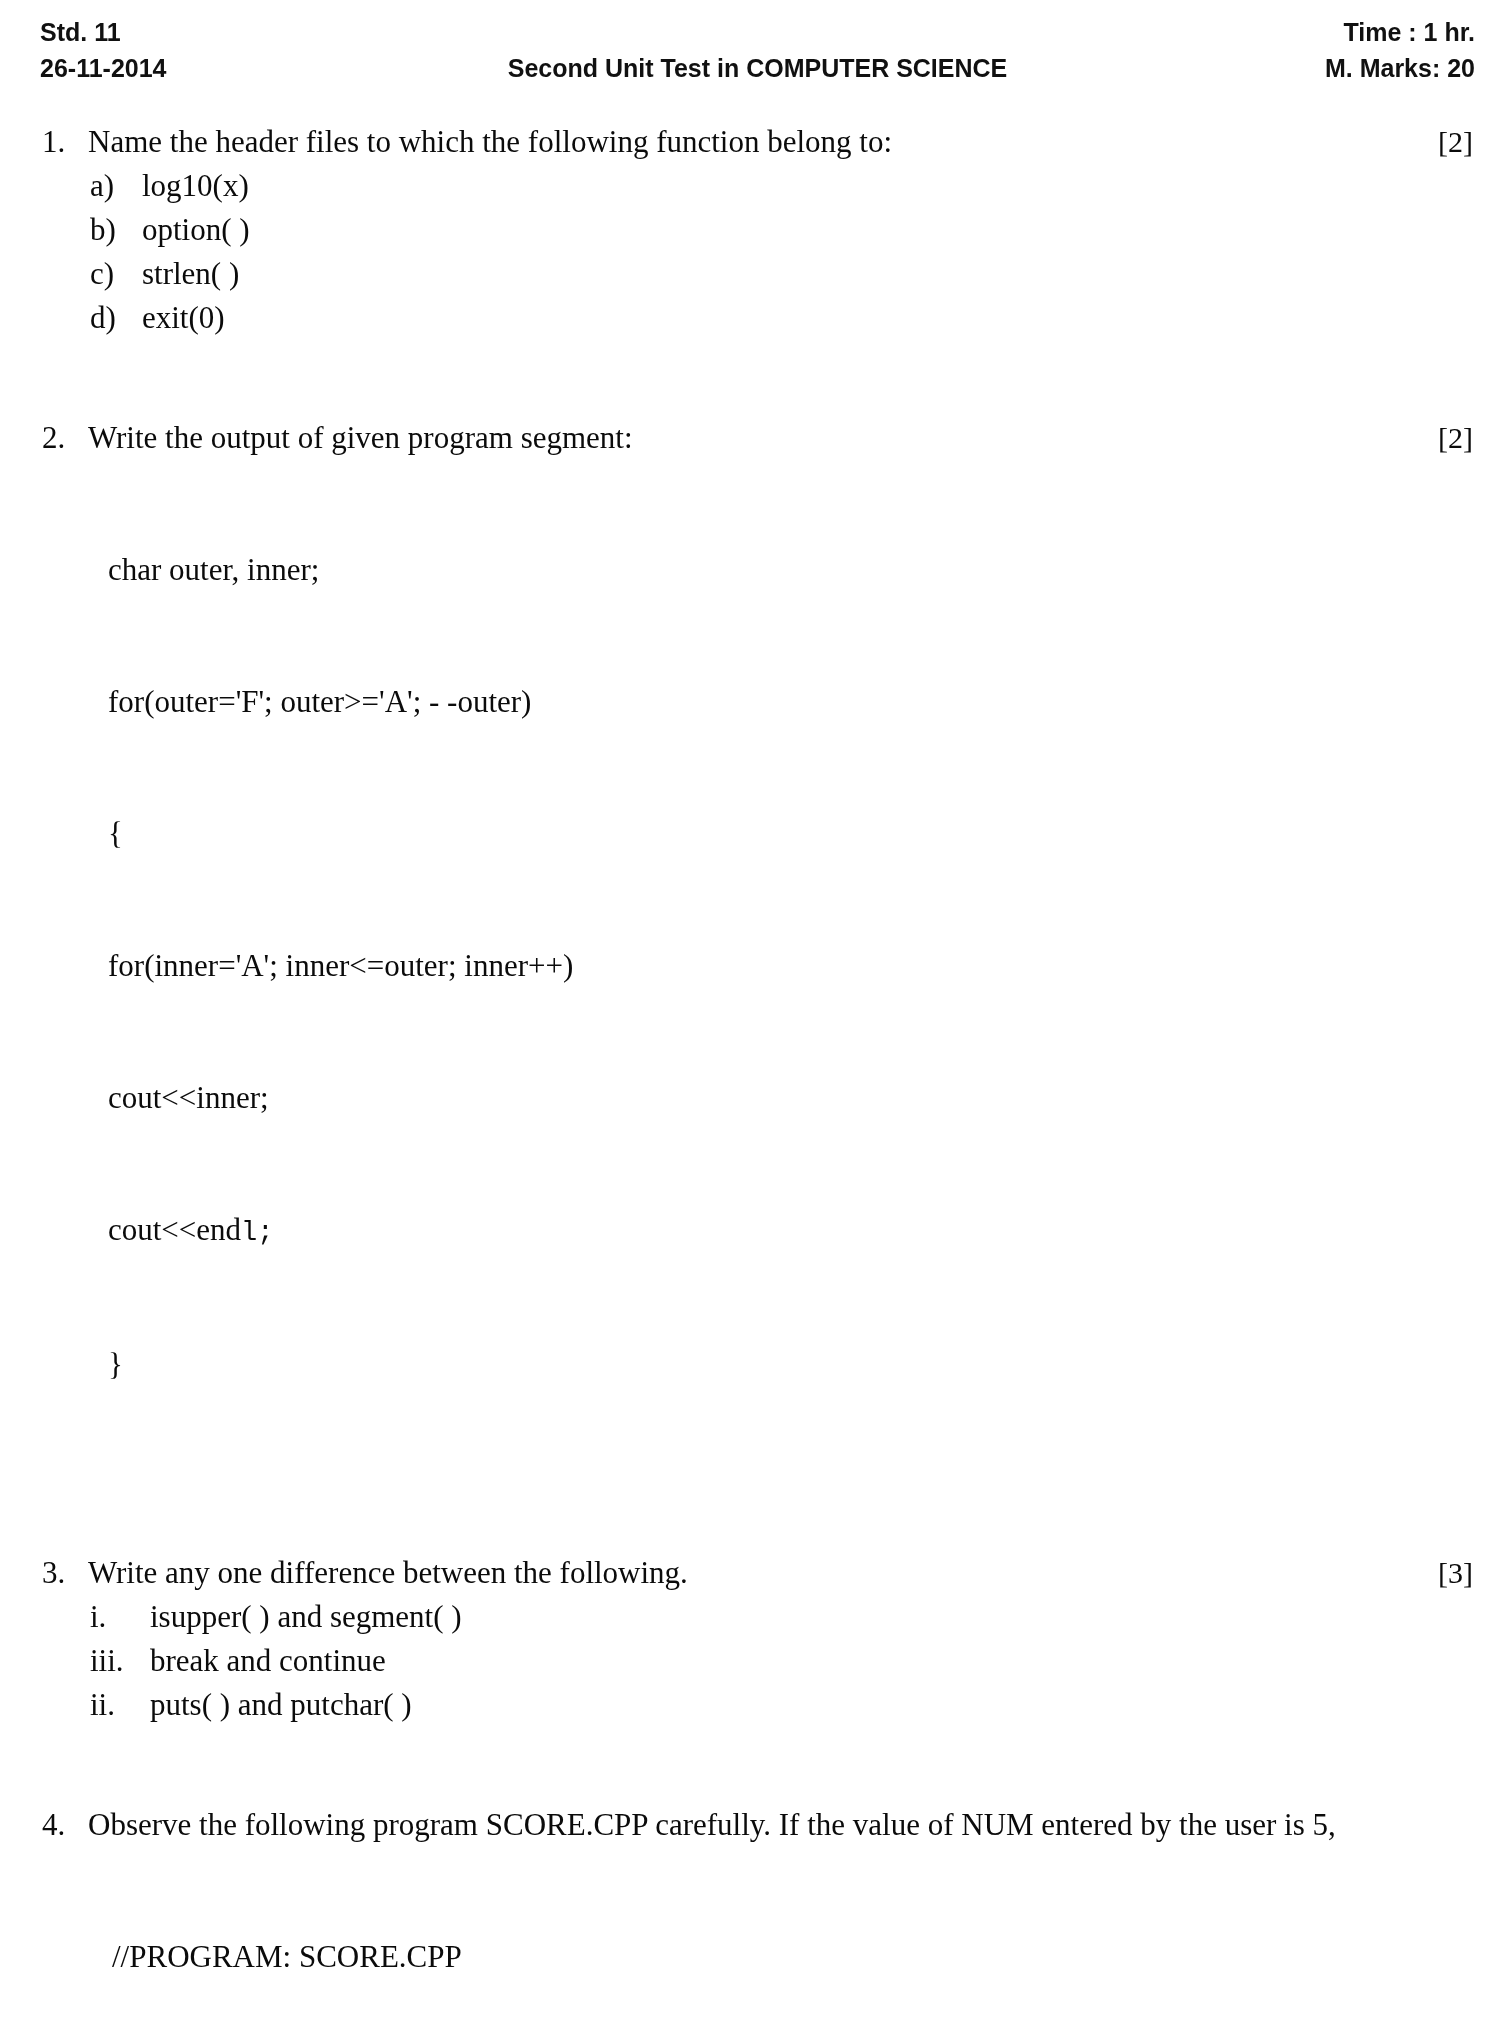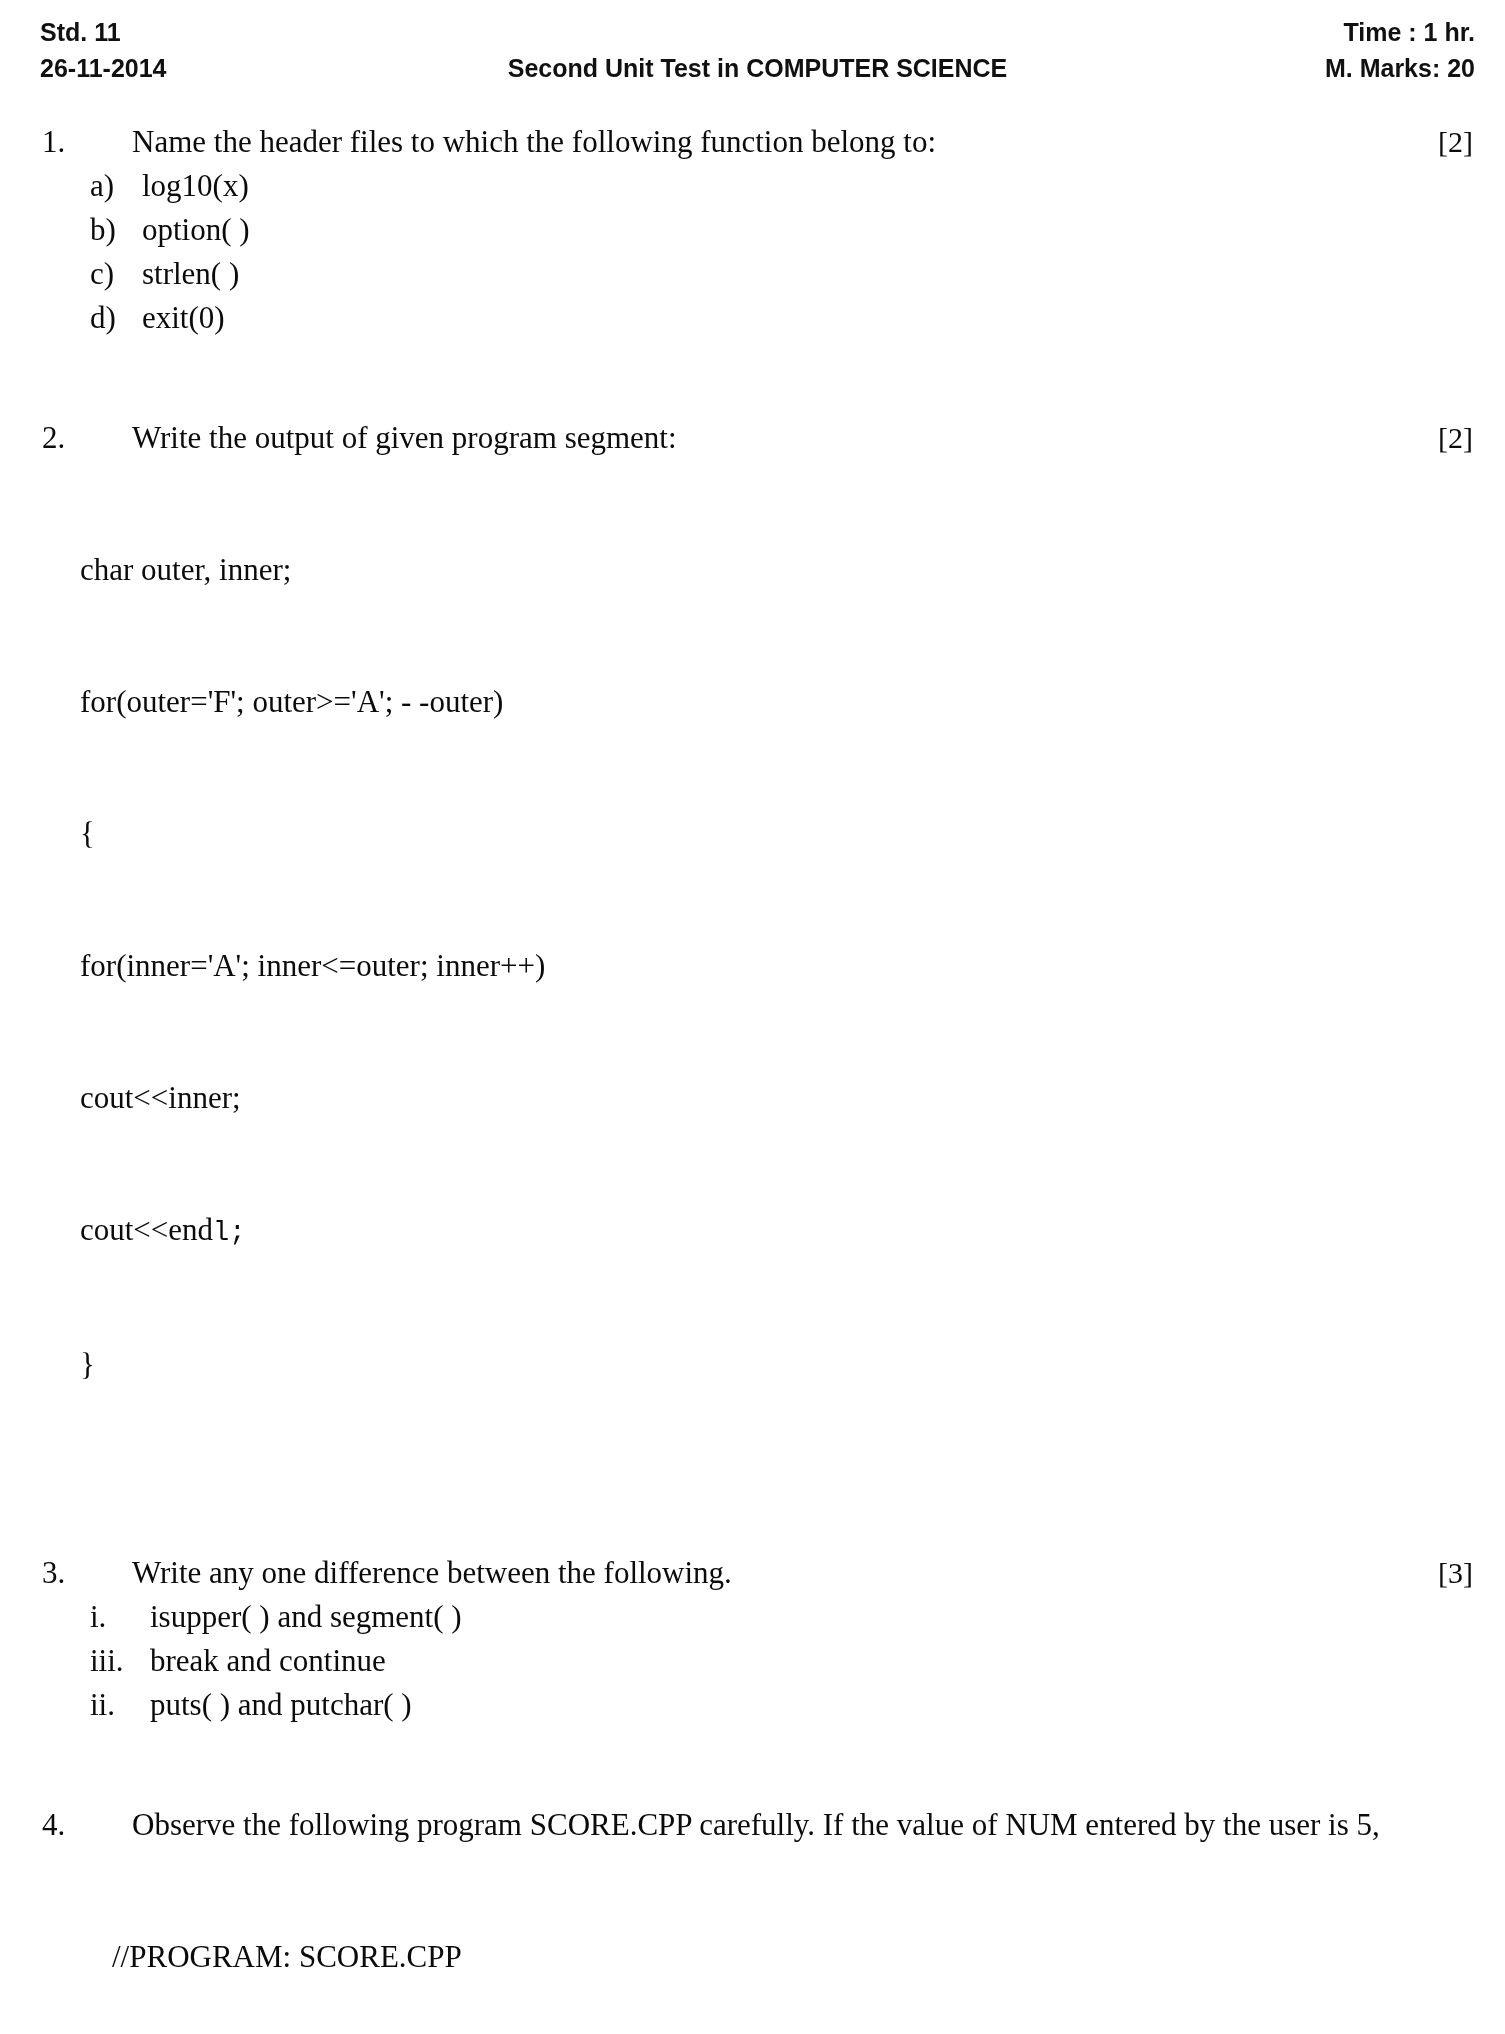--- a/index.html
+++ b/index.html
@@ -69,21 +69,20 @@
   .qnum {
     width: 46px;
     flex: 0 0 46px;
     text-align: left;
     padding-left: 42px;
     box-sizing: content-box;
   }
   .qtext {
     flex: 1 1 auto;
     padding-right: 20px;
-    margin-left: 44px;
   }
   .qtext .line2 { display: block; }
 
   .marks {
     position: absolute;
     right: 32px;
     font-size: 30px;
     line-height: 44px;
     white-space: nowrap;
   }
@@ -109,21 +108,21 @@
     flex: 0 0 auto;
     width: 52px;
   }
   .sub-marker.wide { width: 60px; }
   .sub-body { flex: 1 1 auto; }
 
   
   .codeblock {
     font-size: 31px;
     line-height: 44px;
-    padding-left: 80px;
+    padding-left: 108px;
     white-space: pre;
   }
   .codeblock .cl { display: block; }
   .codeblock.indent-deep { padding-left: 112px; }
   .mono-l {
     font-family: "Liberation Mono", "DejaVu Sans Mono", monospace;
     font-size: 27px;
   }
 
   .spacer-lg { height: 76px; }

